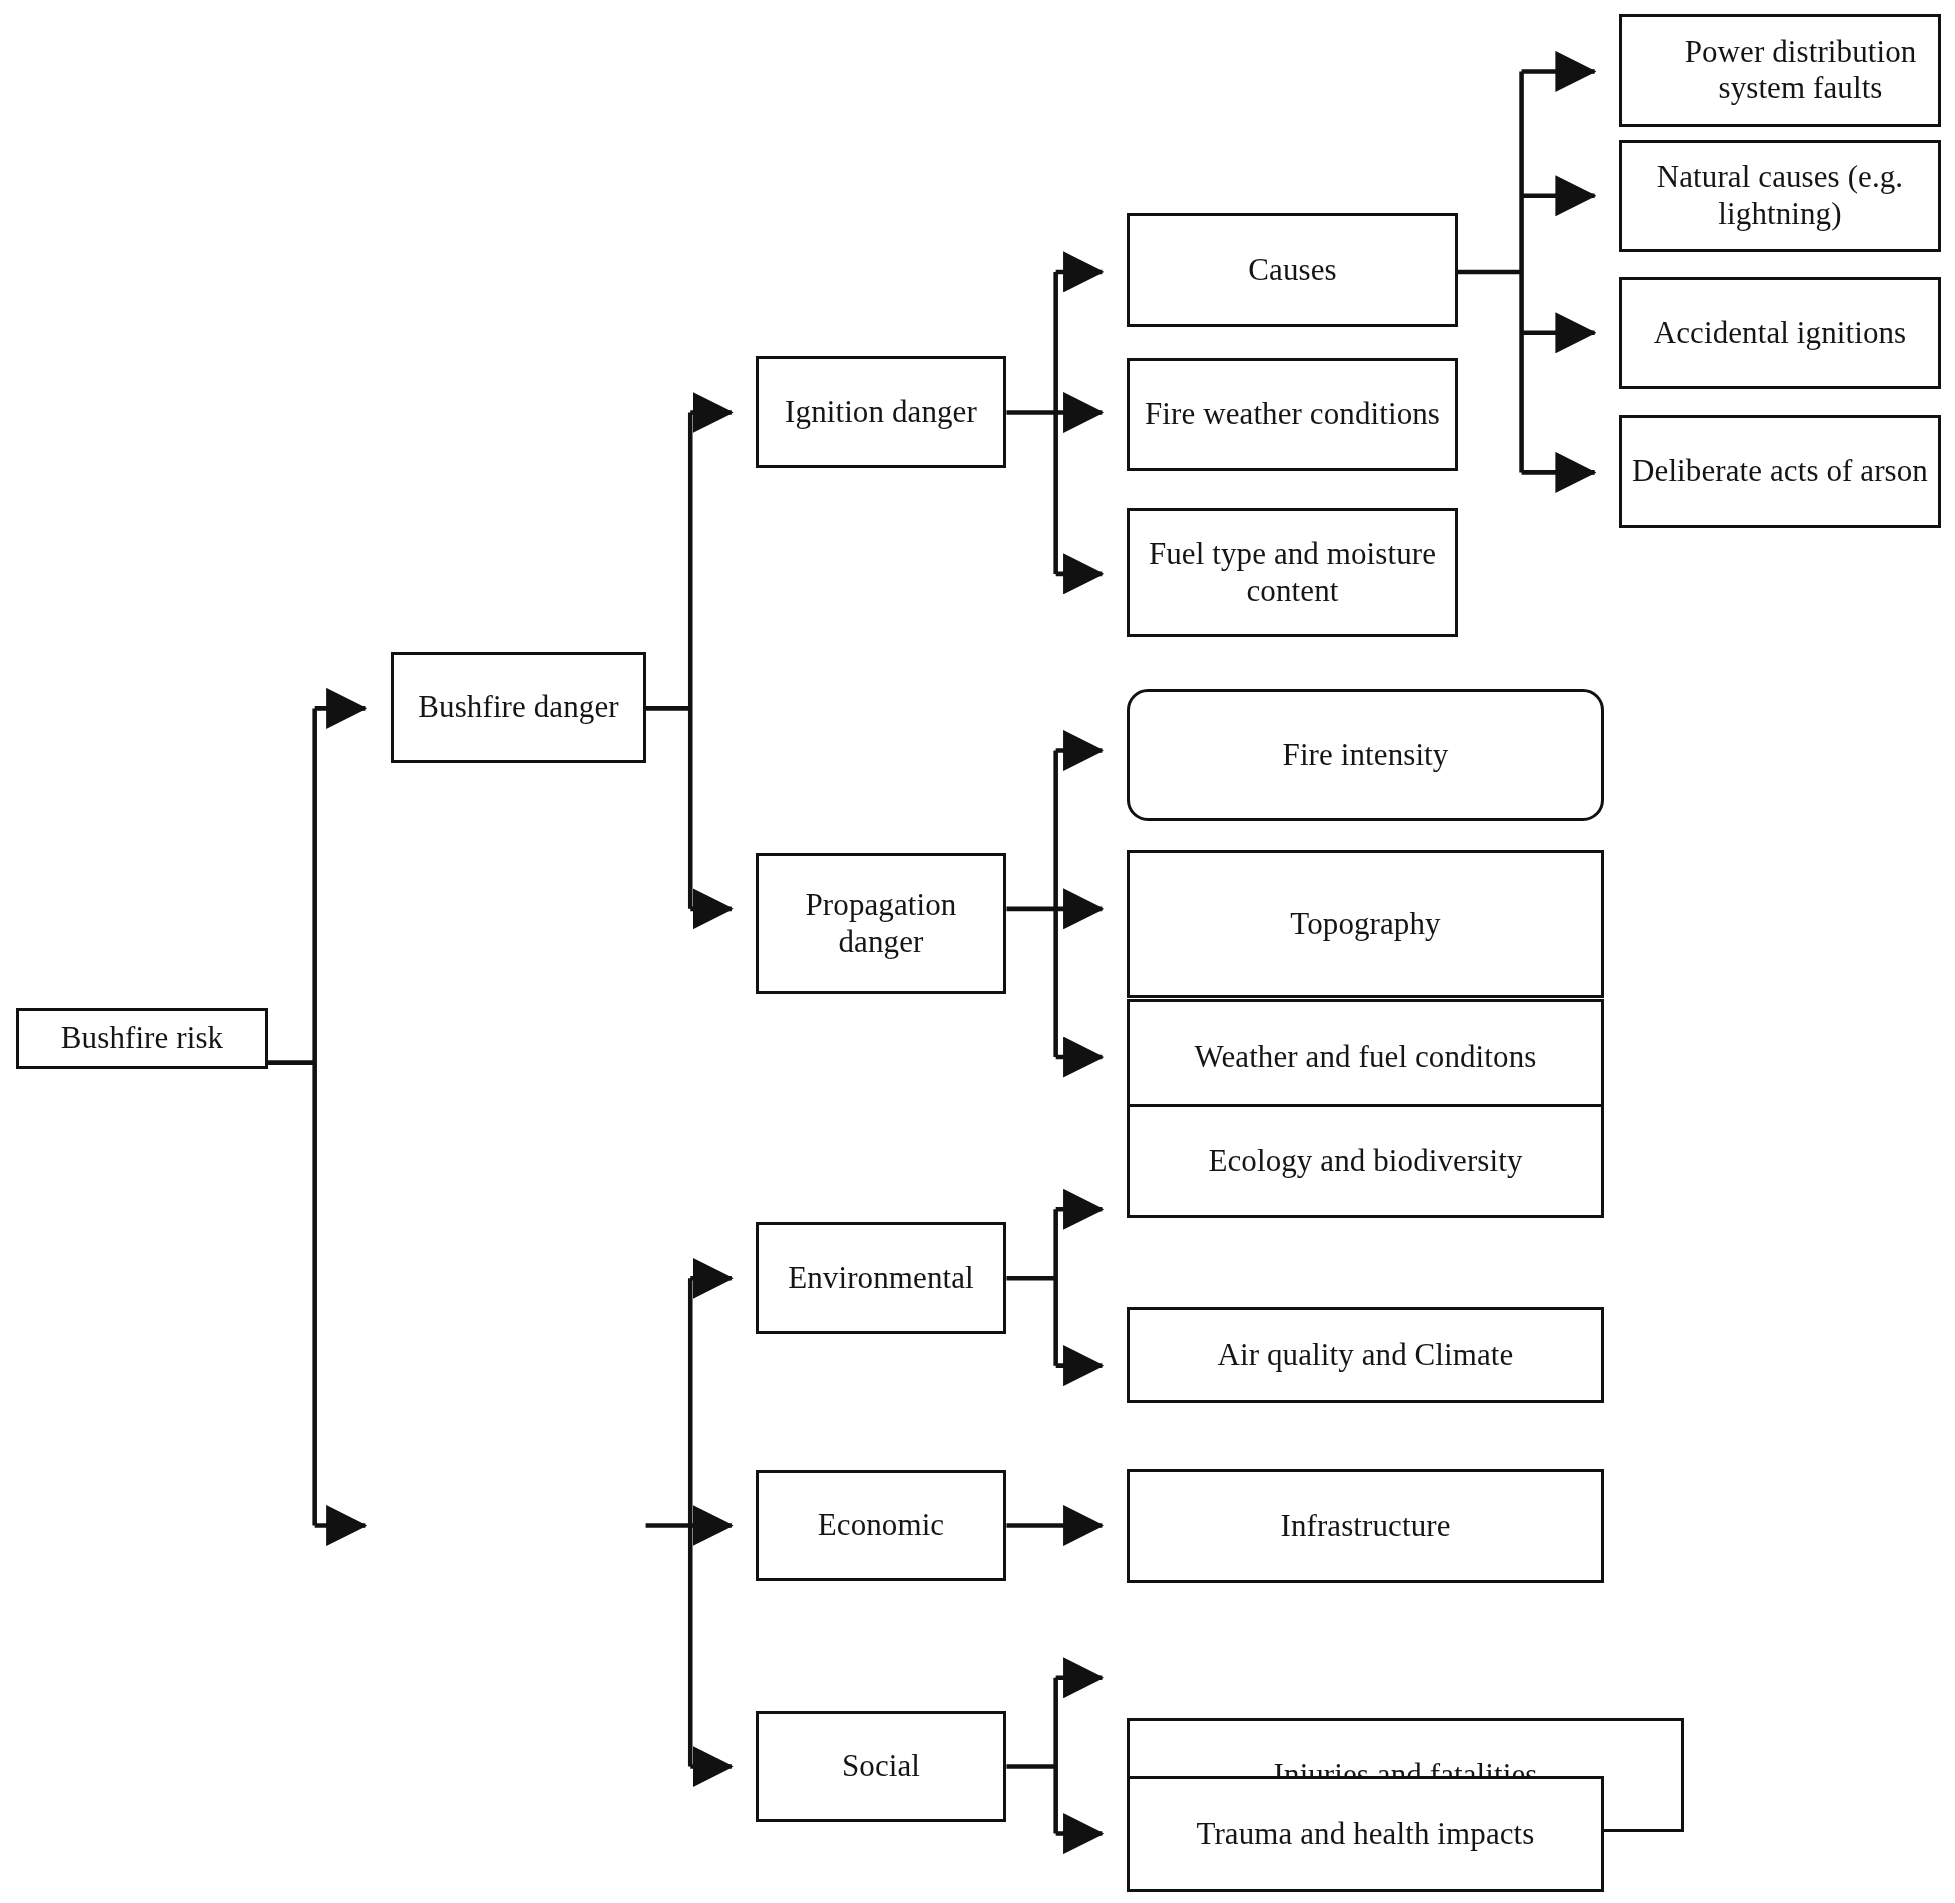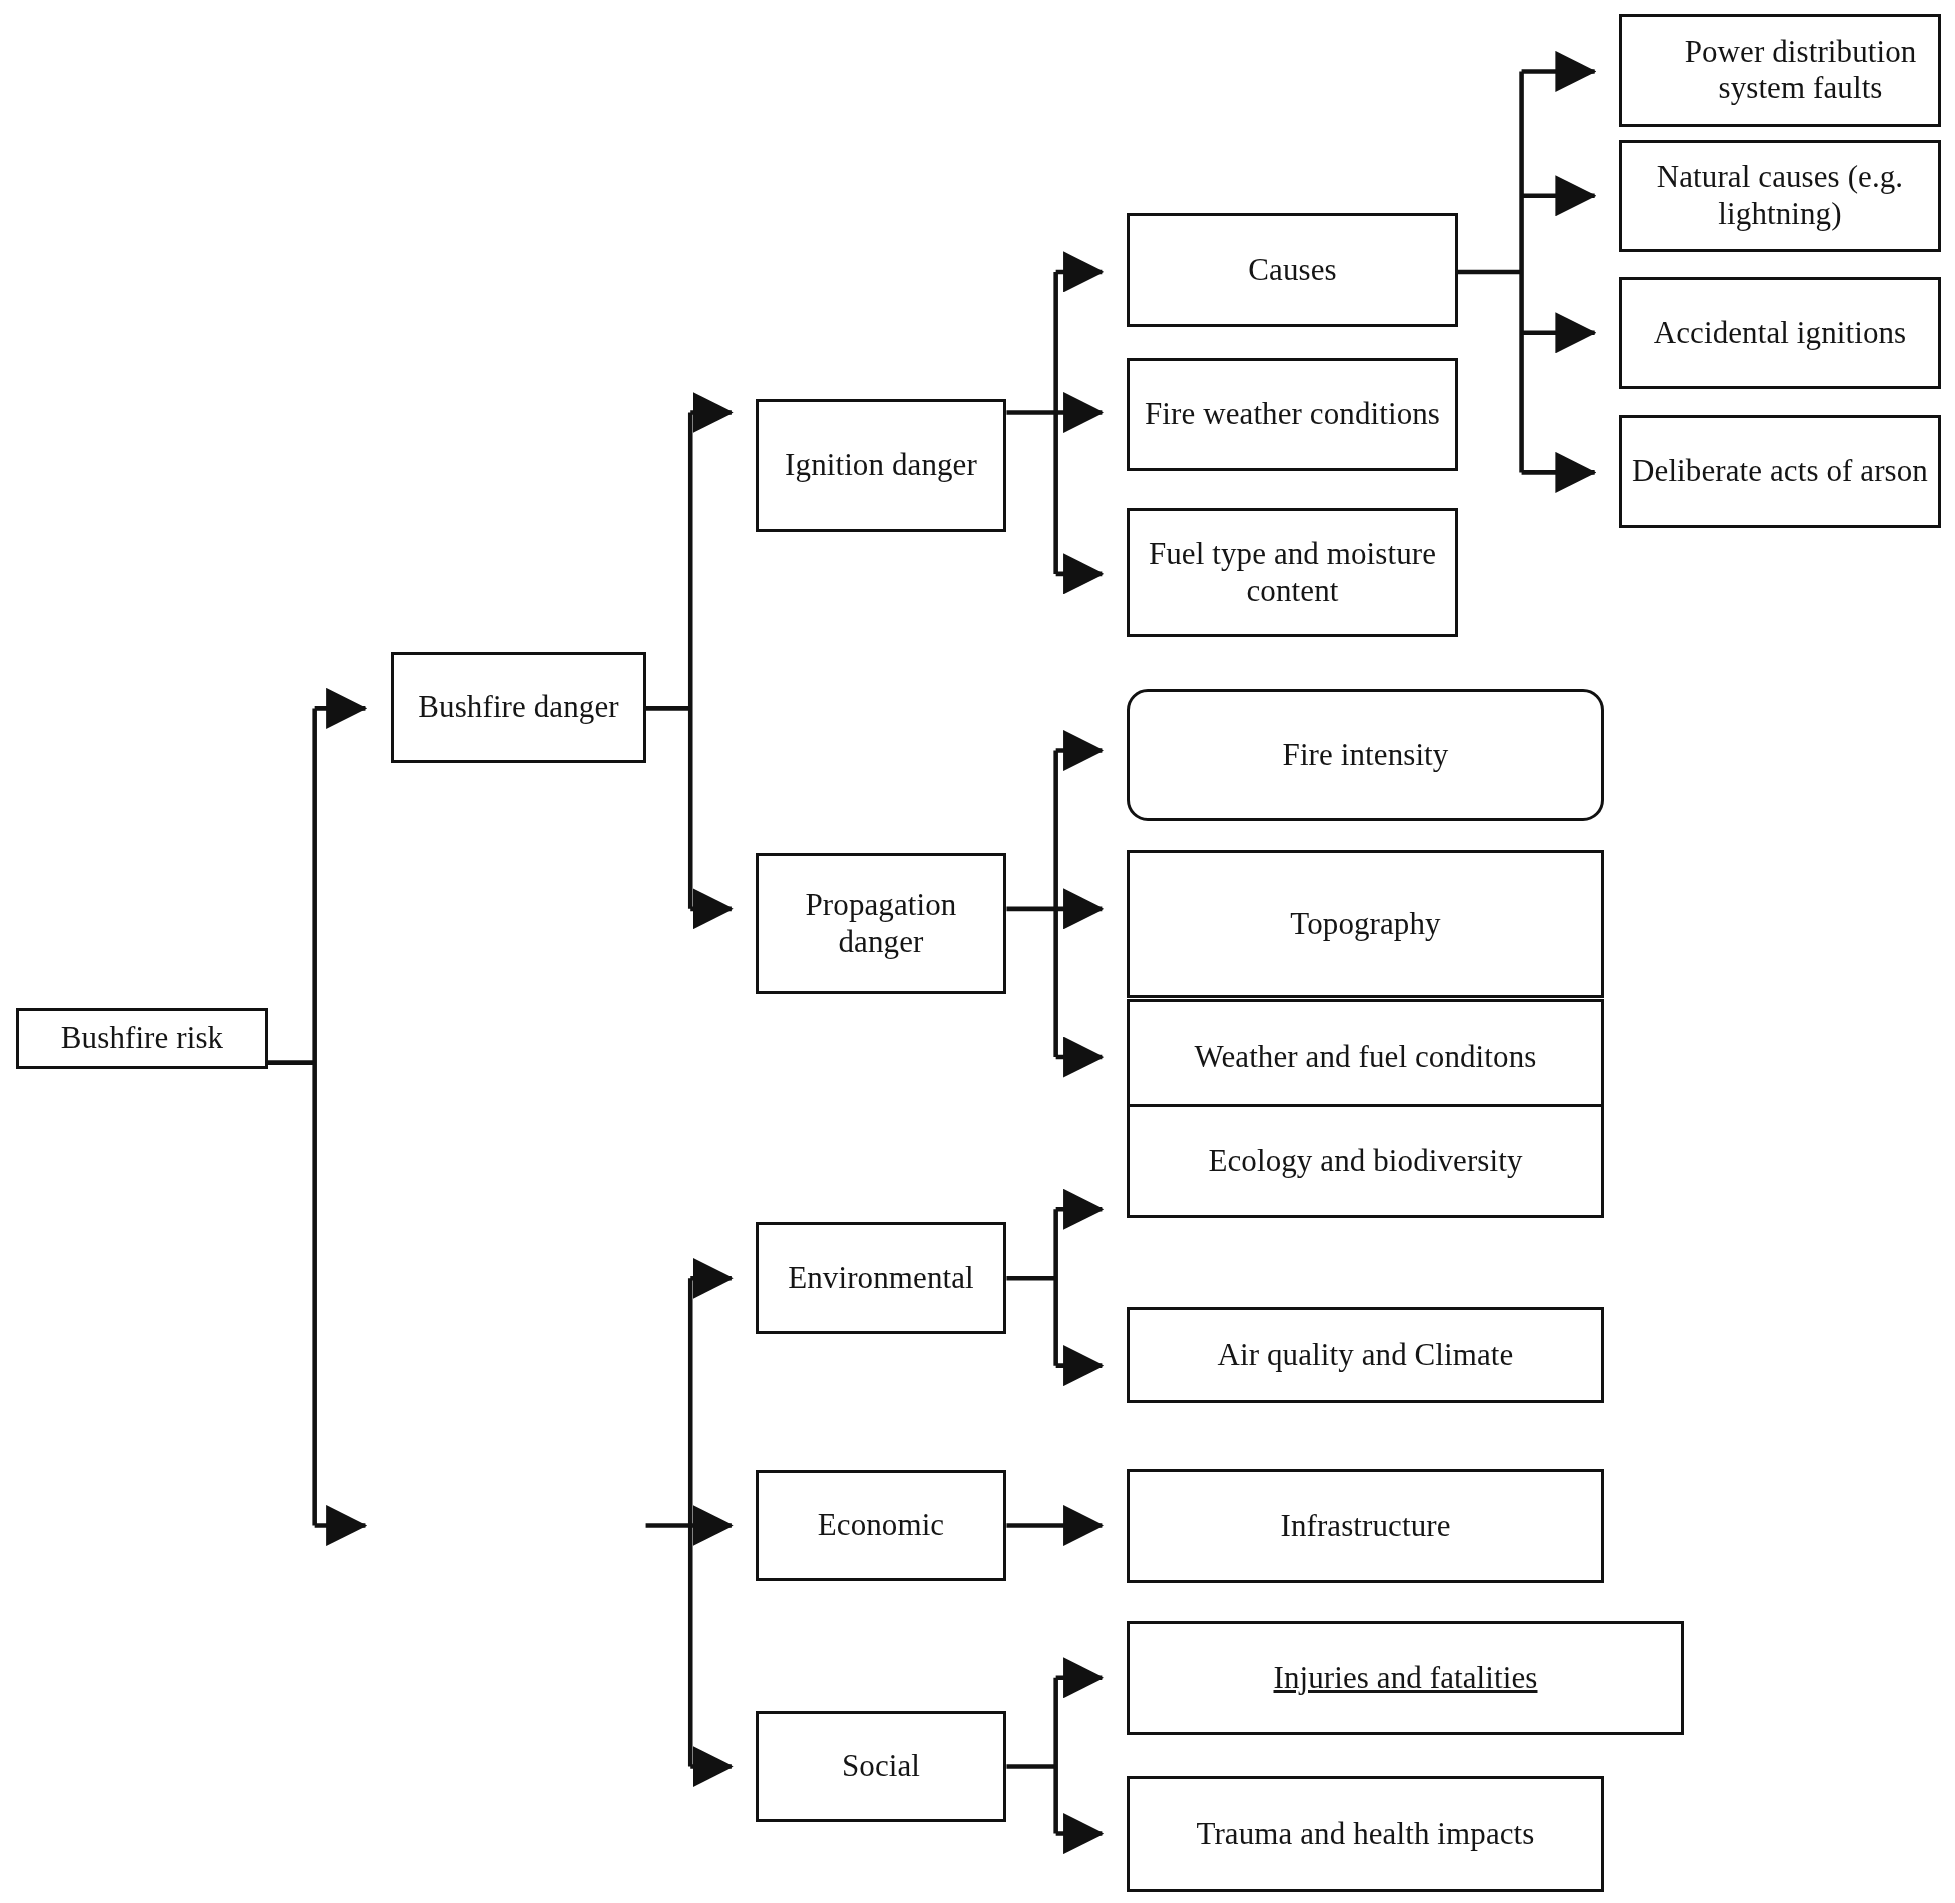--- a/index.html
+++ b/index.html
@@ -104,21 +104,21 @@
 
   <div class="nodebox" style="left:16px; top:1008px; width:252px; height:61px;">
     <span>Bushfire risk</span>
   </div>
 
   <div class="nodebox" style="left:391px; top:652px; width:255px; height:111px;">
     <span>Bushfire danger</span>
   </div>
 
 
-  <div class="nodebox" style="left:756px; top:356px; width:250px; height:133px;margin-top:43px;">
+  <div class="nodebox" style="left:756px; top:356px; width:250px; height:112px;">
     <span>Ignition danger</span>
   </div>
 
   <div class="nodebox" style="left:756px; top:853px; width:250px; height:141px;">
     <span>Propagation danger</span>
   </div>
 
   <div class="nodebox" style="left:756px; top:1222px; width:250px; height:112px;">
     <span>Environmental</span>
   </div>
@@ -160,21 +160,21 @@
   </div>
 
   <div class="nodebox" style="left:1127px; top:1307px; width:477px; height:96px;">
     <span>Air quality and Climate</span>
   </div>
 
   <div class="nodebox" style="left:1127px; top:1469px; width:477px; height:114px;">
     <span>Infrastructure</span>
   </div>
 
-  <div class="nodebox" style="left:1127px; top:1621px; width:557px; height:114px;text-decoration:underline;">
+  <div class="nodebox" style="left:1127px; top:1718px; width:557px; height:114px;">
     <span>Injuries and fatalities</span>
   </div>
 
   <div class="nodebox" style="left:1127px; top:1776px; width:477px; height:116px;">
     <span>Trauma and health impacts</span>
   </div>
 
   <div class="nodebox" style="left:1619px; top:13.7px; width:322px; height:113px;padding-left:48px;">
     <span>Power distribution system faults</span>
   </div>

